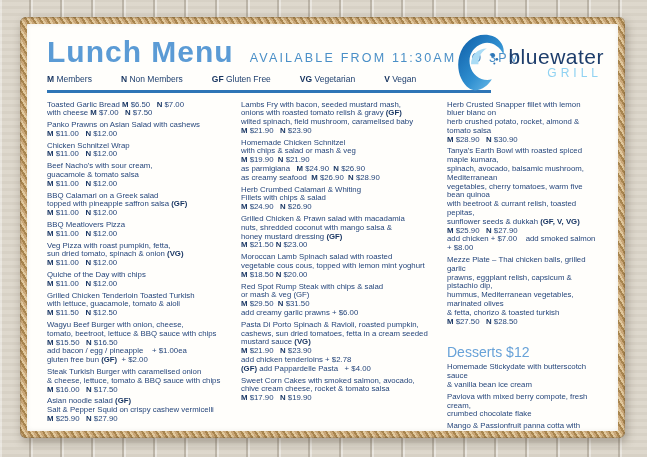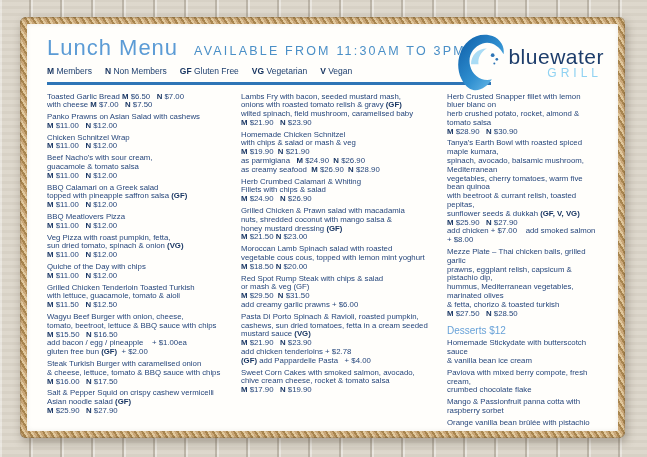--- a/index.html
+++ b/index.html
@@ -18,39 +18,39 @@
     box-shadow:2px 4px 10px rgba(60,50,35,.35), inset 0 0 2px rgba(80,60,30,.9);
   }
   .card{
     position:absolute;left:7px;top:7px;right:7px;bottom:7px;
     background:#fffefb;border-radius:1px;
     box-shadow:inset 0 0 5px rgba(0,0,0,.07);
   }
   .card-inner{position:absolute;inset:0;padding:11px 20px 10px 20px;overflow:hidden;}
 
   .title-row{display:flex;align-items:baseline;}
-  .page-title{font-size:22px;color:#5b9bd5;letter-spacing:1px;font-weight:400;}
+  .page-title{font-size:30px;color:#5b9bd5;letter-spacing:1px;font-weight:700;}
   .subtitle{font-size:12.5px;color:#4a8fc7;letter-spacing:2.2px;margin-left:16px;}
-  .legend{margin-top:5px;font-size:8.5px;color:#20406f;display:flex;gap:13px;}
+  .legend{margin-top:5px;font-size:8.5px;color:#20406f;display:flex;gap:29px;}
   .legend b{color:#16335f;}
   .divider{width:444px;height:2.5px;background:#2e75b6;margin-top:6px;}
 
   .logo{position:absolute;top:6px;right:14px;display:flex;align-items:center;}
   .logo-text{display:flex;flex-direction:column;align-items:flex-end;margin-left:2px;}
   .logo-name{font-size:21px;color:#1d3d6b;letter-spacing:.5px;line-height:22px;}
   .logo-sub{font-size:12px;color:#8fd2f2;letter-spacing:4px;margin-top:-2px;padding-right:2px;}
 
   .menu-cols{display:flex;gap:13px;margin-top:8px;color:#27477c;justify-content:flex-end;}
   .mcol0{width:181px;flex:none;}
   .mcol1{width:193px;flex:none;}
   .mcol2{flex:1;min-width:0;}
   .menu-item{margin-bottom:3px;}
   .line{font-size:7.8px;line-height:8.8px;white-space:pre-wrap;}
   .line b{color:#1a3764;}
-  .section-heading{font-size:10px;color:#68a2d8;margin:7px 0 3px;font-weight:400;}
+  .section-heading{font-size:14px;color:#68a2d8;margin:18px 0 3px;font-weight:400;}
 </style>
 </head>
 <body>
 
 <div class="rope-frame">
   <div class="card">
     <div class="card-inner">
 
       <div class="logo">
         <span>
@@ -138,22 +138,22 @@
               <div class="line"><b>M</b> $15.50   <b>N</b> $16.50</div>
               <div class="line">add bacon / egg / pineapple    + $1.00ea</div>
               <div class="line">gluten free bun <b>(GF)</b>  + $2.00</div>
             </div>
             <div class="menu-item">
               <div class="line">Steak Turkish Burger with caramelised onion</div>
               <div class="line">&amp; cheese, lettuce, tomato &amp; BBQ sauce with chips</div>
               <div class="line"><b>M</b> $16.00   <b>N</b> $17.50</div>
             </div>
             <div class="menu-item">
+              <div class="line">Asian noodle salad <b>(GF)</b></div>
               <div class="line">Salt &amp; Pepper Squid on crispy cashew vermicelli</div>
-              <div class="line">Asian noodle salad <b>(GF)</b></div>
               <div class="line"><b>M</b> $25.90   <b>N</b> $27.90</div>
             </div>
           </div>
         <div class="mcol1">
             <div class="menu-item">
               <div class="line">Lambs Fry with bacon, seeded mustard mash,</div>
               <div class="line">onions with roasted tomato relish &amp; gravy <b>(GF)</b></div>
               <div class="line">wilted spinach, field mushroom, caramelised baby</div>
               <div class="line"><b>M</b> $21.90   <b>N</b> $23.90</div>
             </div>

